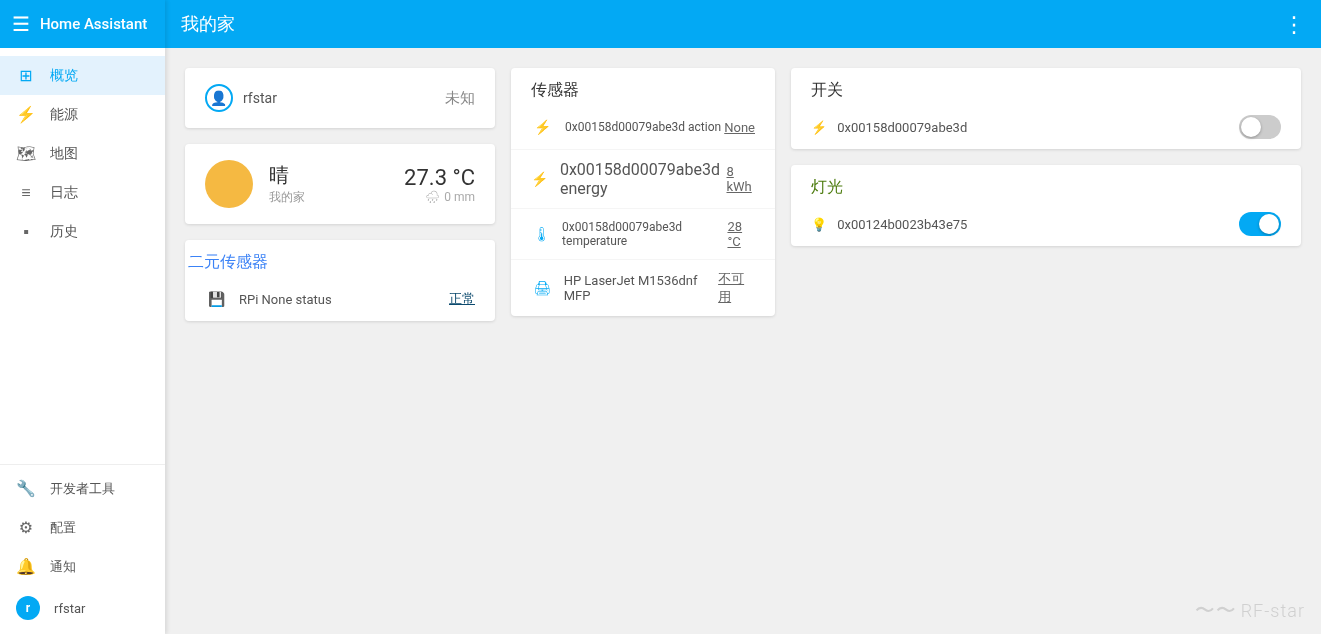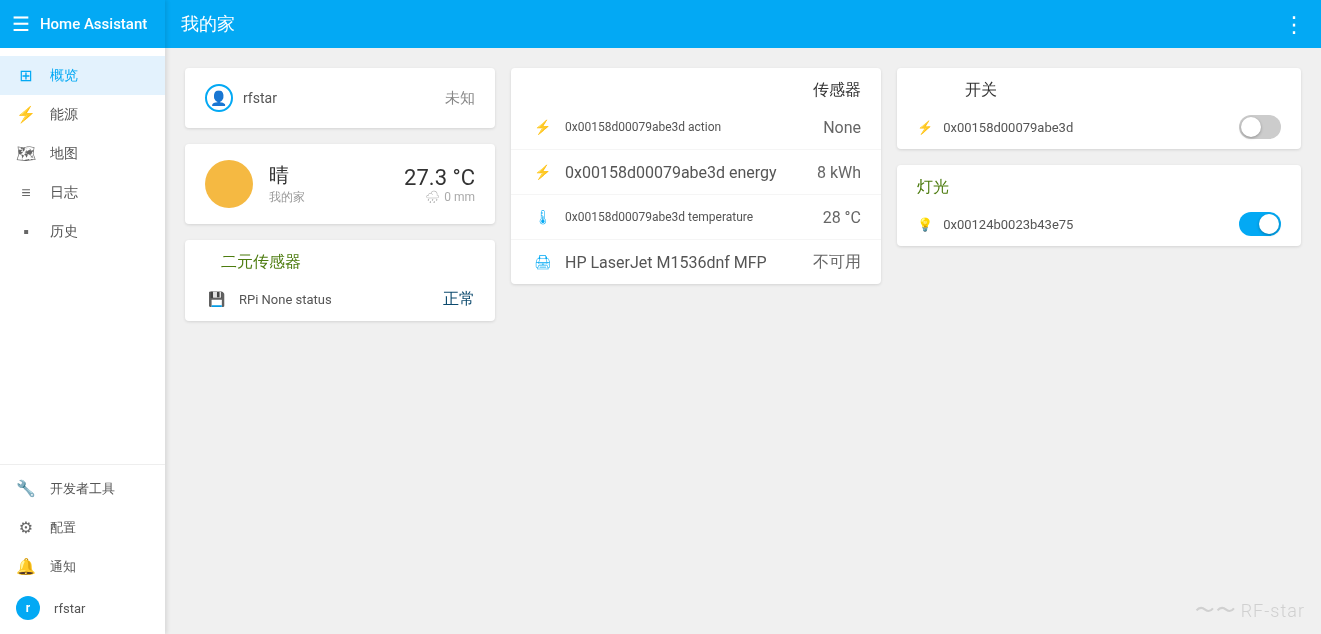--- a/index.html
+++ b/index.html
@@ -201,23 +201,23 @@
       font-size: 12px;
       color: #aaa;
       display: flex;
       align-items: center;
       justify-content: flex-end;
       gap: 4px;
     }
 
     
     #binary-card .card-header {
-      padding: 12px 36px 4px;
+      padding: 12px 3px 4px;
       font-size: 16px;
-      color: #4d7c0f;
+      color: #3b82f6;
       font-weight: 500;
     }
     #binary-card .sensor-row {
       display: flex;
       align-items: center;
       justify-content: space-between;
       padding: 10px 20px;
     }
     .sensor-row-left {
       display: flex;
@@ -229,29 +229,29 @@
     .sensor-icon {
       width: 24px;
       height: 24px;
       display: flex;
       align-items: center;
       justify-content: center;
       font-size: 14px;
       color: #03a9f4;
     }
     .sensor-value {
-      font-size: 16px;
+      font-size: 13px;
       color: #666;
+      text-decoration: underline;
     }
     .sensor-value.ok { color: #0c4a6e; }
 
     
     #col-middle {
-      width: 370px;
-      text-align: right;
+      width: 264px;
     }
     #sensors-card .card-header {
       padding: 12px 20px 4px;
       font-size: 16px;
       color: #333;
       font-weight: 500;
     }
     #sensors-card .sensor-row {
       display: flex;
       align-items: center;
@@ -269,21 +269,20 @@
       flex-direction: column;
       gap: 16px;
     }
 
     
     #switch-card .card-header {
       padding: 12px 20px 4px;
       font-size: 16px;
       color: #333;
       font-weight: 500;
-      margin-left: 48px;
     }
     .switch-row {
       display: flex;
       align-items: center;
       justify-content: space-between;
       padding: 10px 20px;
     }
     .switch-row-left {
       display: flex;
       align-items: center;
@@ -468,21 +467,21 @@
             <div class="sensor-row">
               <div class="sensor-row-left">
     <div class="sensor-icon">🌡</div>
     <span style="font-size:12px;">0x00158d00079abe3d temperature</span>
   </div>
   <span class="sensor-value">28 °C</span>
             </div>
             <div class="sensor-row">
               <div class="sensor-row-left">
     <div class="sensor-icon">🖨</div>
-    <span style="font-size:16px;">HP LaserJet M1536dnf MFP</span>
+    <span style="font-size:13px;">HP LaserJet M1536dnf MFP</span>
   </div>
   <span class="sensor-value">不可用</span>
             </div>
           </div>
       </div>
     </div>
 
     <div id="col-right">
 
       <div class="card" id="switch-card">

